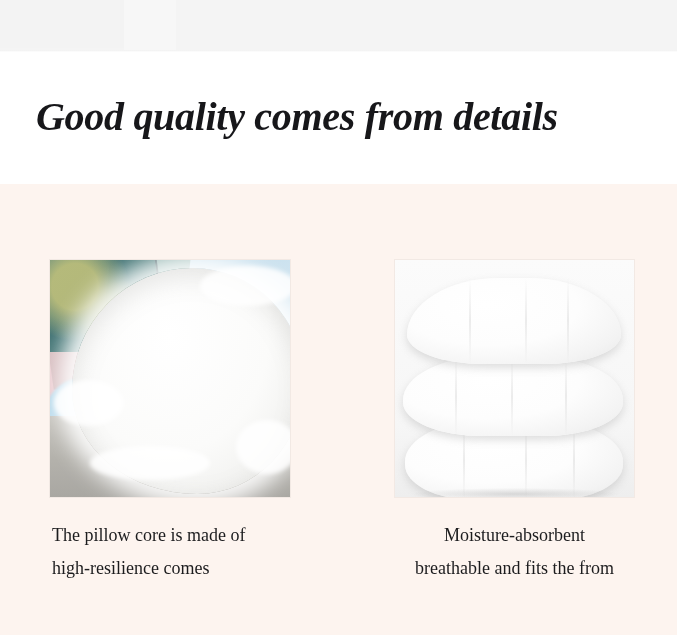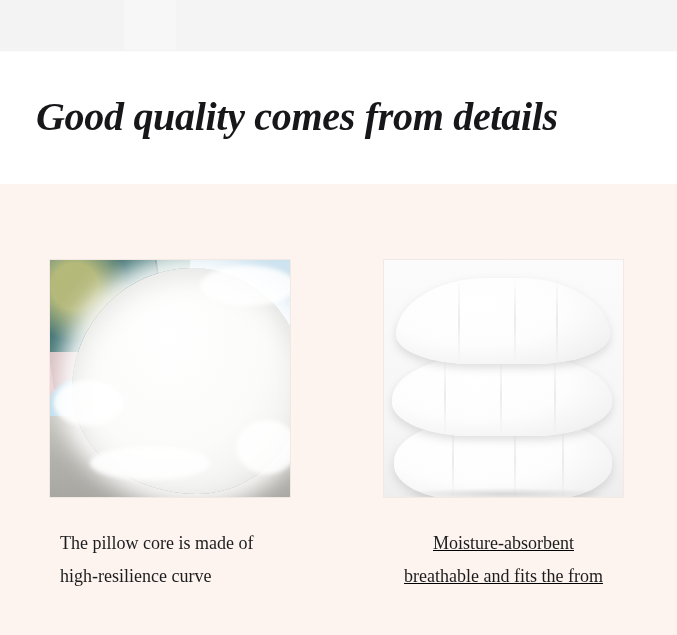--- a/index.html
+++ b/index.html
@@ -89,21 +89,21 @@
     left: 0; top: 0;
     width: 677px;
     height: 451px;
   }
 
   .card {
     position: absolute;
     top: 76px;
   }
   .card-left  { left: 50px;  width: 240px; }
-  .card-right { left: 384px; width: 239px; text-decoration: underline; }
+  .card-right { left: 395px; width: 239px; }
 
   .photo {
     position: relative;
     width: 100%;
     height: 237px;
     overflow: hidden;
     background: #f2f2f2;
     box-shadow: 0 0 0 1px rgba(0,0,0,0.045);
   }
 
@@ -215,21 +215,21 @@
   .pillow-shadow {
     position: absolute;
     left: 16px; top: 228px;
     width: 208px; height: 12px;
     border-radius: 50%;
     background: radial-gradient(ellipse at center, rgba(140,140,140,0.30) 0%, rgba(140,140,140,0) 72%);
   }
 
   
   .caption {
-    margin: 8px;
+    margin: 0;
     padding-top: 22px;
     font-family: "Liberation Serif", "DejaVu Serif", serif;
     font-size: 18px;
     line-height: 33px;
     color: #1c1c1e;
   }
   .caption-left  { text-align: left; padding-left: 2px; }
   .caption-right { text-align: center; }
   .caption .cap-line { display: block; white-space: nowrap; }
 </style>
@@ -262,21 +262,21 @@
             <div class="fiber-floor"></div>
             <div class="fiber-mass"></div>
             <div class="fiber-wisp w1"></div>
             <div class="fiber-wisp w2"></div>
             <div class="fiber-wisp w3"></div>
             <div class="fiber-wisp w4"></div>
           </div>
         </div>
         <p class="caption caption-left">
           <span class="cap-line">The pillow core is made of</span>
-          <span class="cap-line">high-resilience curve</span>
+          <span class="cap-line">high-resilience comes</span>
         </p>
       </div>
 
       <div class="card card-right">
         <div class="photo">
           <div class="photo-pillows">
             <div class="pillow pillow-3">
               <span class="pillow-crease" style="left:58px"></span>
               <span class="pillow-crease" style="left:120px"></span>
               <span class="pillow-crease" style="left:168px"></span>

